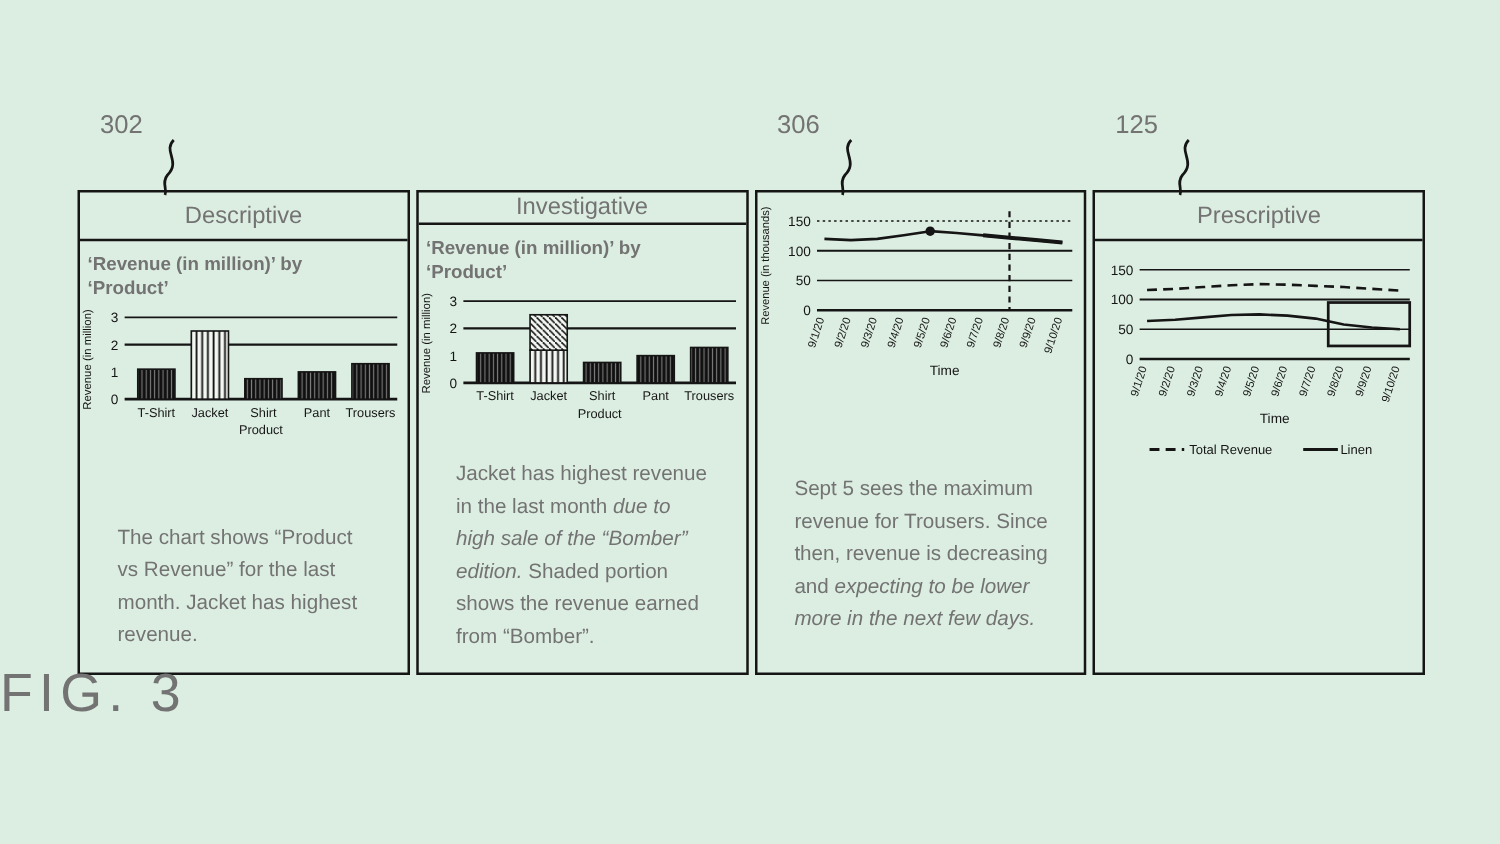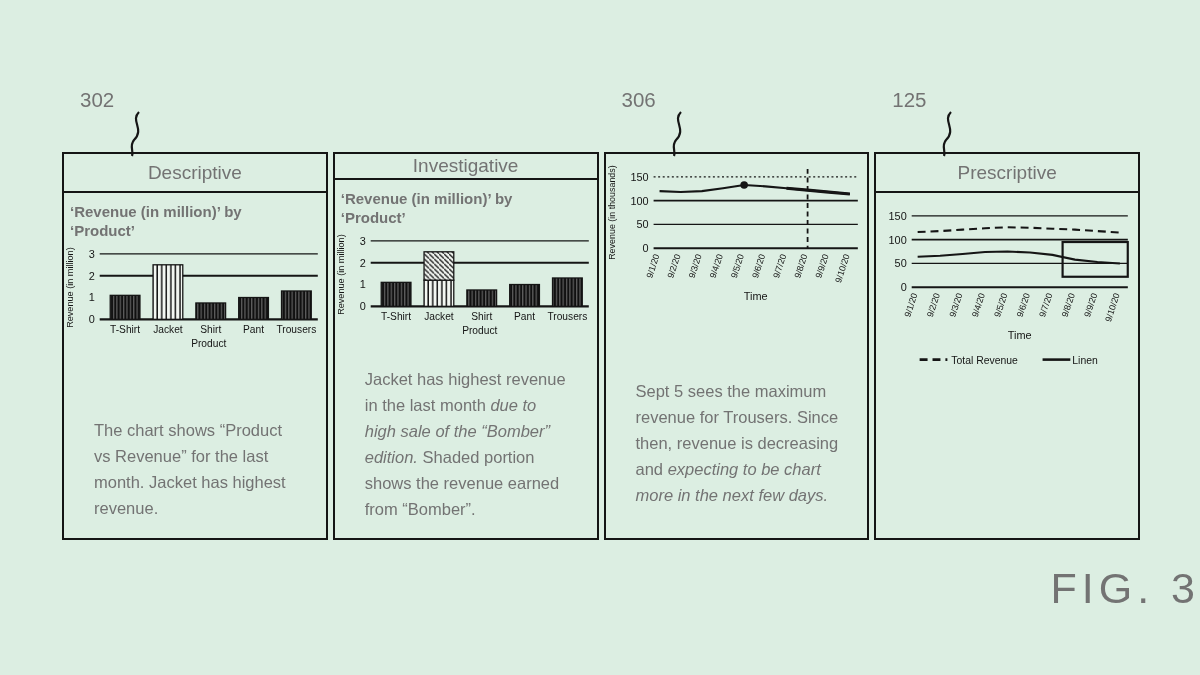--- a/index.html
+++ b/index.html
@@ -11,21 +11,21 @@
         justify-content:center;font-size:19px;}
   .zone-chart{height:198px;box-sizing:border-box;padding-top:5px;}
   .chart-title{text-align:left;font-size:15px;font-weight:bold;line-height:19px;padding:4px 6px 2px;}
   .chart-title span{display:block;}
   svg.chart{display:block;width:100%;height:auto;}
   .desc{margin:16px;padding:10px 13px 0 14px;font-size:16.5px;line-height:26px;}
   .emi{font-weight:normal;font-style:italic;}
   .ref-wrap{position:absolute;top:-66px;left:16px;width:96px;height:66px;pointer-events:none;}
   .ref-num{font-size:20.5px;}
   .ref-squiggle{position:absolute;left:46px;top:23px;}
-  .fig-label{position:absolute;top:564px;left:0;width:100%;text-align:right;
+  .fig-label{position:absolute;top:531px;left:0;width:100%;text-align:left;
         font-size:43px;letter-spacing:5px;}
 </style>
 </head>
 <body>
 
 <div class="page">
   <div class="panels">
 
     <section class="panel">
       <div class="ref-wrap">
@@ -158,21 +158,21 @@
             <text x="203.33333333333331" y="97" font-size="9" text-anchor="end" fill="#151515" font-family="&quot;Liberation Sans&quot;,sans-serif" transform="rotate(-72 203.33333333333331 97)">9/8/20</text>
             <text x="224.66666666666666" y="97" font-size="9" text-anchor="end" fill="#151515" font-family="&quot;Liberation Sans&quot;,sans-serif" transform="rotate(-72 224.66666666666666 97)">9/9/20</text>
             <text x="246" y="97" font-size="9" text-anchor="end" fill="#151515" font-family="&quot;Liberation Sans&quot;,sans-serif" transform="rotate(-72 246 97)">9/10/20</text>
             <text x="151" y="142" font-size="11" text-anchor="middle" fill="#151515" font-family="&quot;Liberation Sans&quot;,sans-serif">Time</text>
             <line x1="203.33333333333331" x2="203.33333333333331" y1="10" y2="90" stroke="#151515" stroke-width="1.8" stroke-dasharray="5 3.6"></line>
             <polyline points="54,32.4 75.33333333333333,33.36 96.66666666666666,32.4 118,29.520000000000003 139.33333333333331,26.159999999999997 160.66666666666666,27.599999999999994 182,29.520000000000003 203.33333333333331,31.439999999999998 224.66666666666666,33.36 246,35.28" fill="none" stroke="#151515" stroke-width="2.1" stroke-linejoin="round"></polyline>
             <polyline points="182,29.520000000000003 203.33333333333331,31.439999999999998 224.66666666666666,33.36 246,35.28" fill="none" stroke="#151515" stroke-width="3.2" stroke-linejoin="round"></polyline>
             <circle cx="139.33333333333331" cy="26.159999999999997" r="3.8" fill="#151515"></circle>
           </svg>
       </div>
-      <p class="desc"><span>Sept 5 sees the maximum revenue for Trousers. Since then, revenue is decreasing and </span><span class="emi">expecting to be chart more in the next few days.</span></p>
+      <p class="desc"><span>Sept 5 sees the maximum revenue for Trousers. Since then, revenue is decreasing and </span><span class="emi">expecting to be lower more in the next few days.</span></p>
     </section>
 
     <section class="panel">
       <div class="ref-wrap">
         <span class="ref-num">125</span>
         <svg class="ref-squiggle" width="20" height="46" viewBox="0 0 20 46">
             <path d="M13,1 C4,10 19,18 8,29 C3,35 8,40 6,45" fill="none" stroke="#151515" stroke-width="2.2"></path>
           </svg>
       </div>
       <div class="panel-header">

